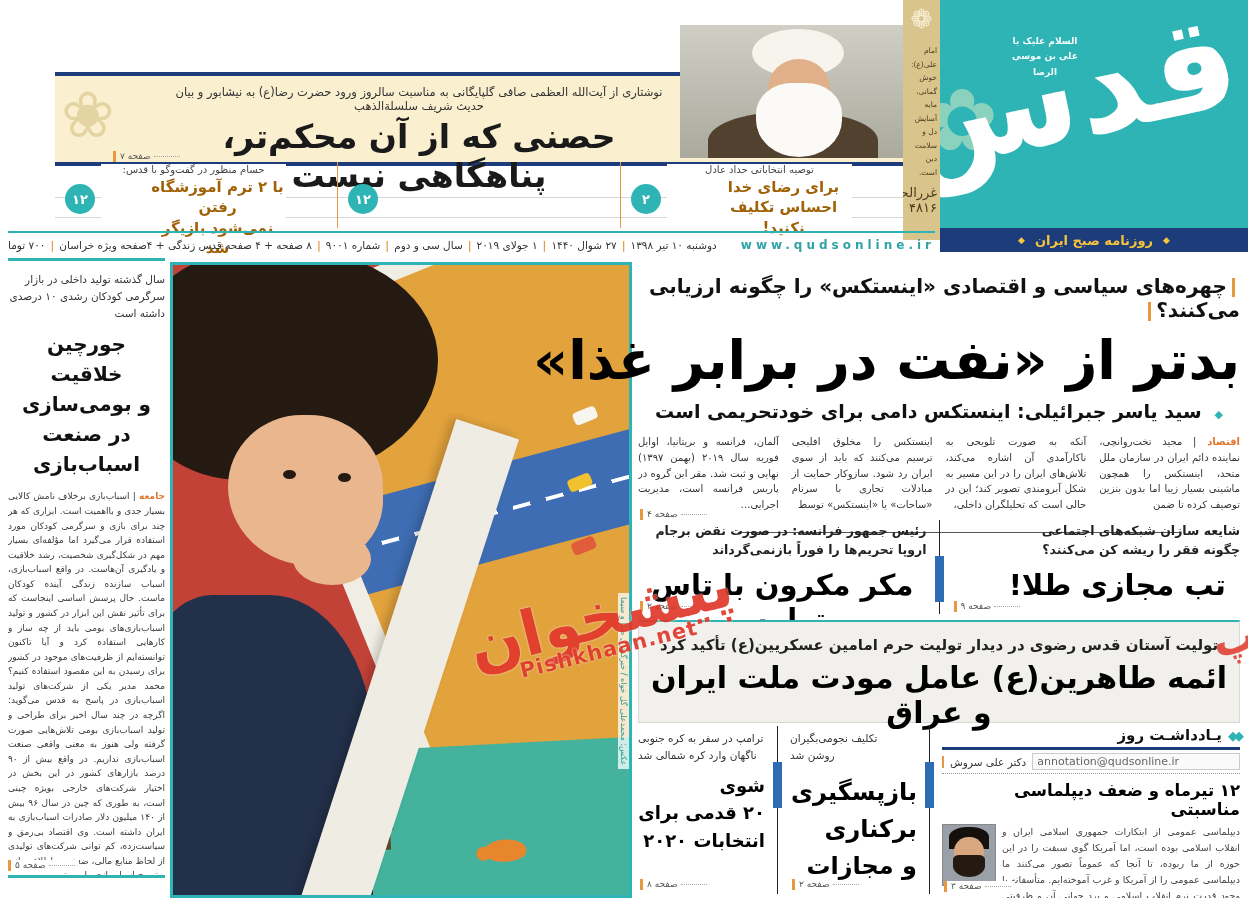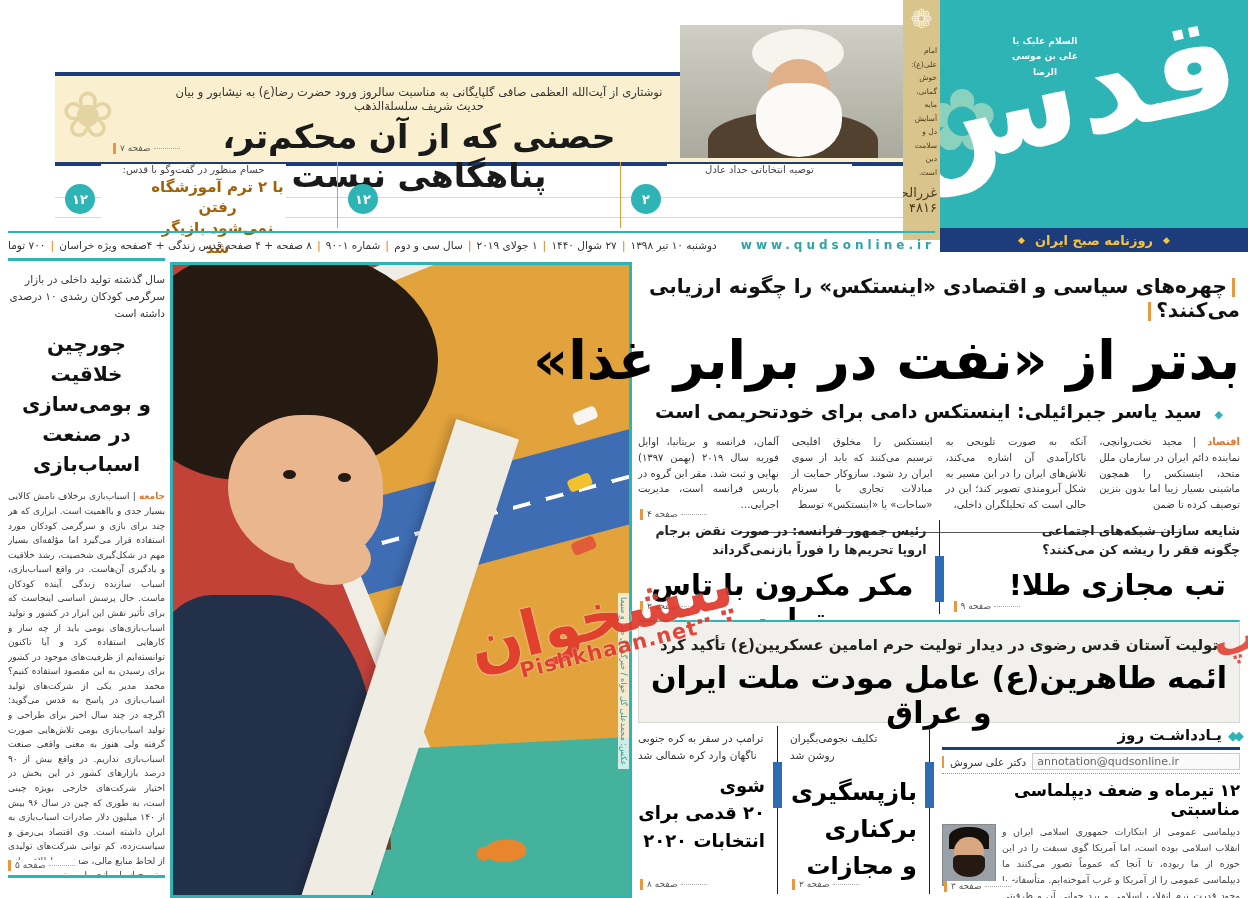--- a/index.html
+++ b/index.html
@@ -21,21 +21,21 @@
   .hadith-orn{font-size:26px;color:rgba(255,252,235,.8);text-align:center;line-height:1;margin-top:6px;}
   .hadith-text{font-size:7.5px;line-height:1.8;color:#4a3c1c;padding:12px 3px 0;text-align:right;}
   .hadith-src{font-size:13px;color:#4a3c1c;padding:6px 3px 0;text-align:right;}
 
   
   .top-feature{position:absolute;right:345px;left:55px;top:72px;height:86px;background:#faf0cf;
         border-top:4px solid #1d3c7c;border-bottom:4px solid #1d3c7c;}
   .tf-orn{position:absolute;left:6px;top:2px;font-size:64px;color:rgba(190,160,80,.35);}
   .tf-kicker{margin:9px 240px 0 120px;font-size:11.5px;color:#333;text-align:center;}
   .tf-headline{margin:4px 240px 0 120px;font-size:33px;font-weight:bold;color:#1a1a1a;text-align:center;}
-  .tf-pref{position:absolute;left:58px;bottom:8px;}
+  .tf-pref{position:absolute;left:58px;bottom:0;}
   .cleric-photo{position:absolute;right:345px;top:25px;width:223px;height:133px;
         background:linear-gradient(180deg,#cfcfc6,#a9a99d);overflow:hidden;}
   .turban{position:absolute;left:72px;top:4px;width:92px;height:48px;background:#f6f4ec;border-radius:50%;}
   .cleric-face{position:absolute;left:88px;top:34px;width:62px;height:58px;background:#dfb08a;border-radius:50%;}
   .cleric-beard{position:absolute;left:76px;top:58px;width:86px;height:74px;background:#fbfaf6;
         border-radius:46% 46% 55% 55%;}
   .robe{position:absolute;left:28px;bottom:-18px;width:170px;height:64px;background:#53412f;
         border-radius:45% 45% 0 0;}
 
   
@@ -205,20 +205,21 @@
     <div class="turban"></div>
     <div class="cleric-face"></div>
     <div class="cleric-beard"></div>
   </div>
 
   <div class="teasers">
     <div class="teaser">
       <div class="t-lines"></div>
       <div class="t-text">
         <div class="t-kicker">توصیه انتخاباتی حداد عادل</div>
+        <div class="t-h"><span>برای رضای خدا</span><br><span>احساس تکلیف نکنید!</span></div>
       </div>
       <div class="t-badge">۲</div>
     </div>
     <div class="teaser">
       <div class="t-lines"></div>
       <div class="t-badge">۱۲</div>
     </div>
     <div class="teaser">
       <div class="t-lines"></div>
       <div class="t-text">

